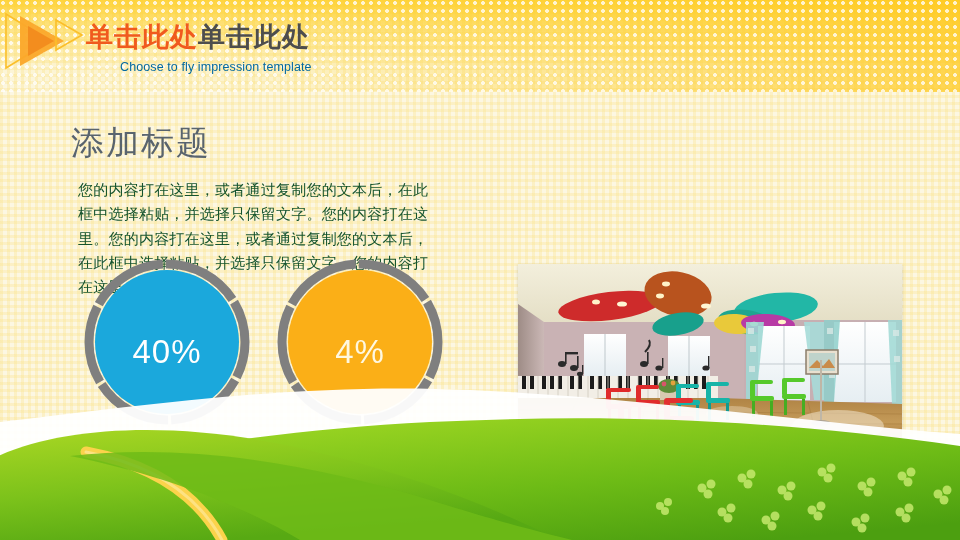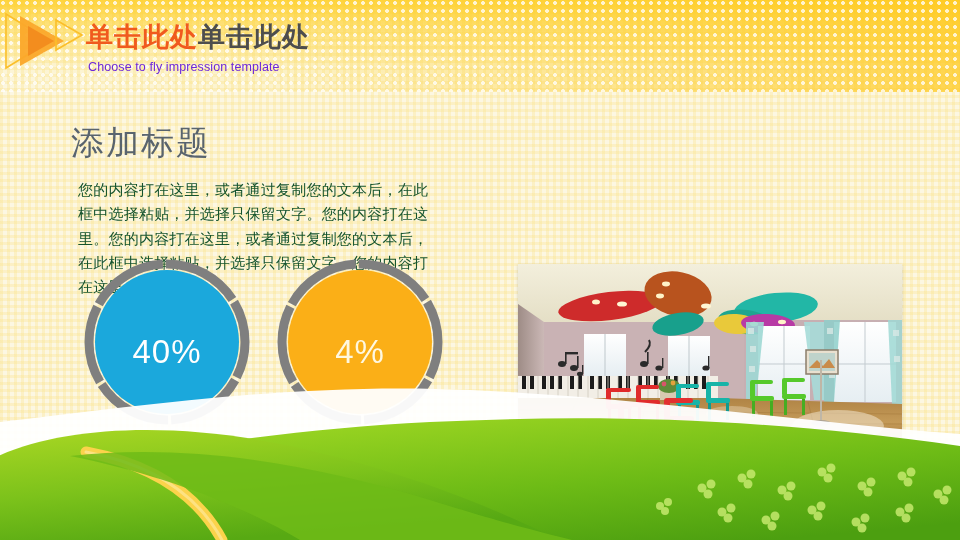--- a/index.html
+++ b/index.html
@@ -39,21 +39,21 @@
   
   .hdr-title{
     position:absolute;left:86px;top:24px;
     font-size:27px;font-weight:bold;letter-spacing:1px;
     white-space:nowrap;line-height:1;
   }
   .hdr-title .part-a{color:#F05A1E;}
   .hdr-title .part-b{color:#4D4D4D;}
   .hdr-sub{
     position:absolute;left:88px;top:60px;
-    font-size:12.5px;color:#6d28d9;letter-spacing:.1px;white-space:nowrap;
+    font-size:12.5px;color:#0369a1;letter-spacing:.1px;white-space:nowrap;padding-left:32px;
   }
   
   .main-title{
     position:absolute;left:71px;top:126px;
     font-size:33px;color:#59646E;letter-spacing:2px;line-height:1;
     white-space:nowrap;
   }
   
   .body-copy{
     position:absolute;left:78px;top:178px;width:350px;

